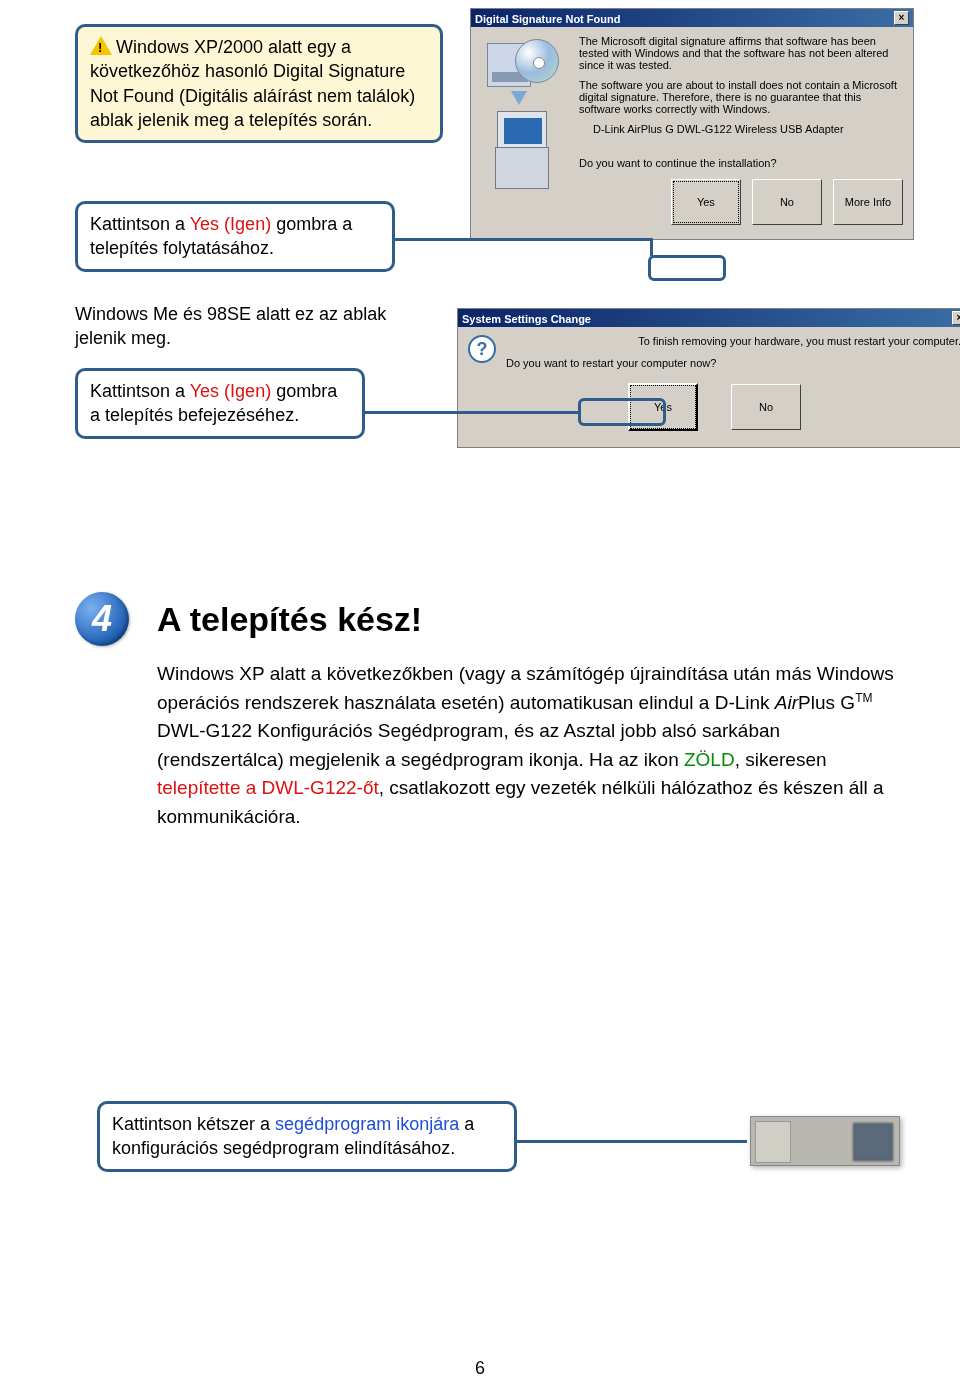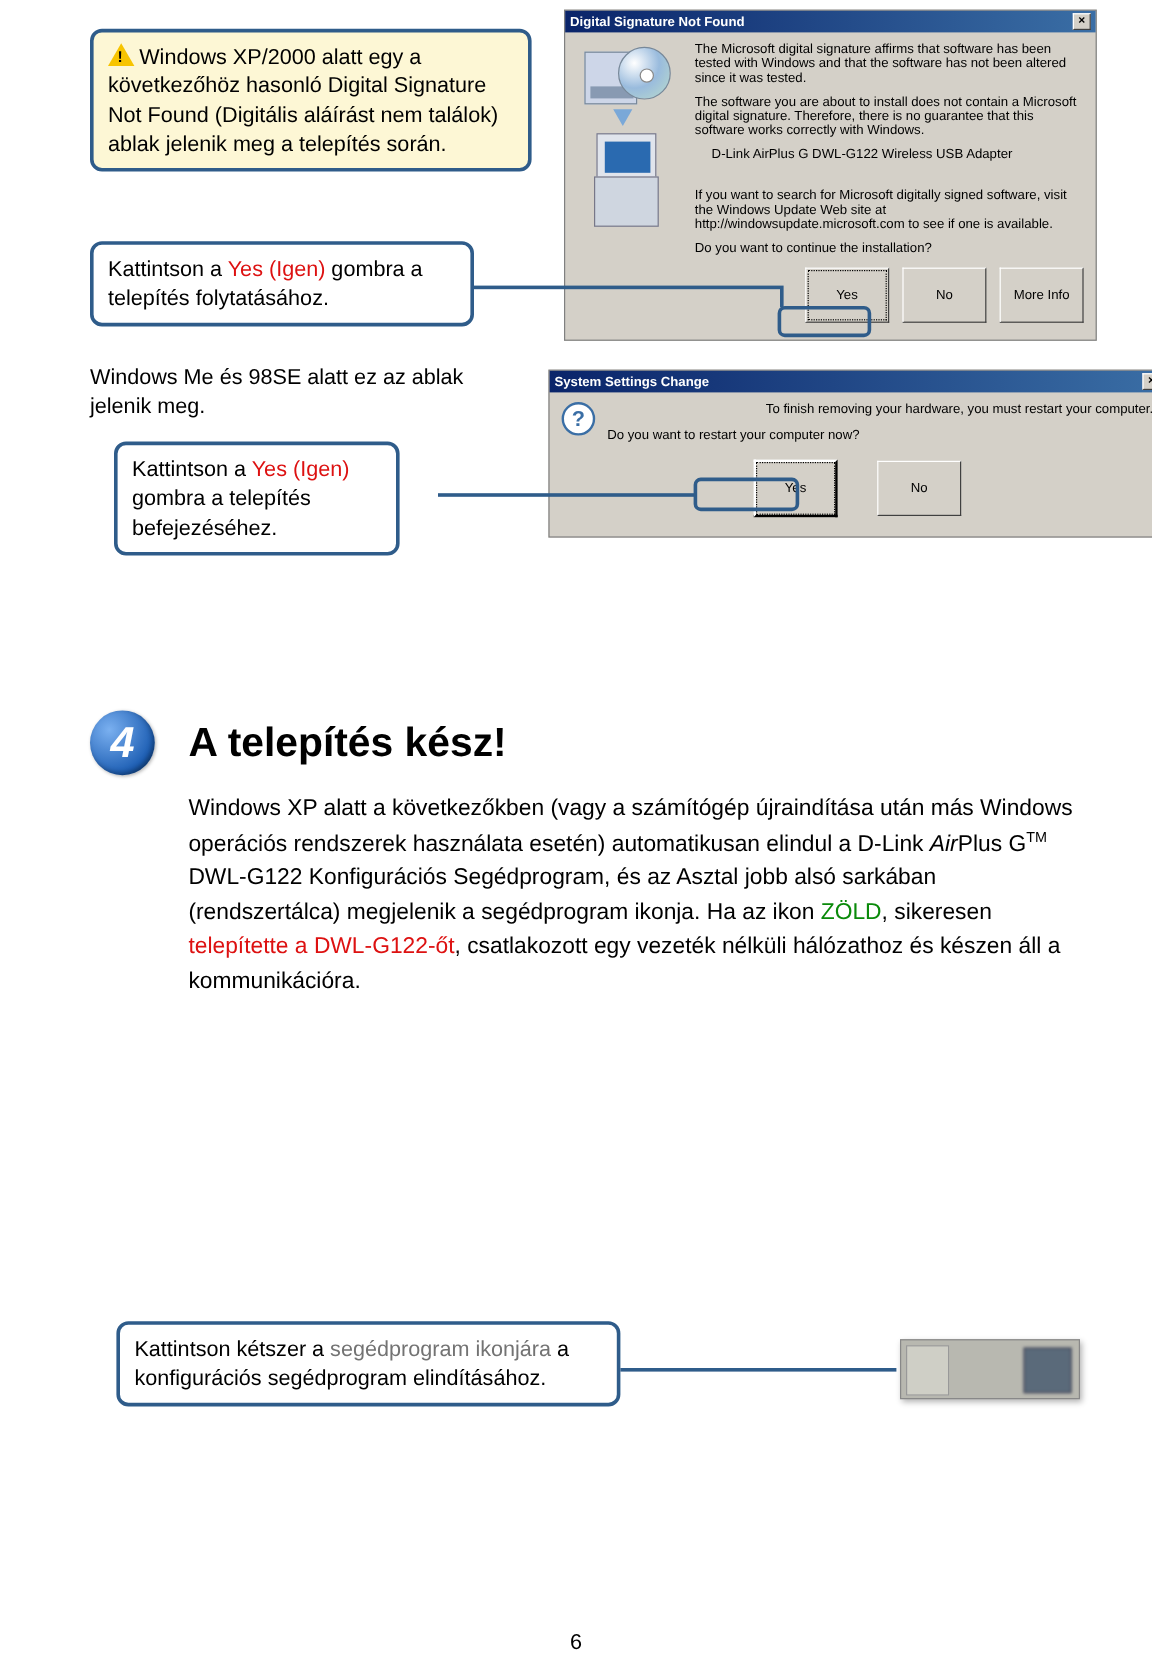--- a/index.html
+++ b/index.html
@@ -157,21 +157,20 @@
           <div class="disc"></div>
           <div class="arrow-down"></div>
           <div class="pc-mon"></div>
           <div class="pc-body"></div>
         </div>
       </div>
       <div style="flex:1;">
         <p style="margin:0 0 8px 0;">The Microsoft digital signature affirms that software has been tested with Windows and that the software has not been altered since it was tested.</p>
         <p style="margin:0 0 8px 0;">The software you are about to install does not contain a Microsoft digital signature. Therefore, there is no guarantee that this software works correctly with Windows.</p>
         <p style="margin:0 0 22px 14px;">D-Link AirPlus G DWL-G122 Wireless USB Adapter</p>
-        <p style="margin:0 0 8px 0;">If you want to search for Microsoft digitally signed software, visit the Windows Update Web site at http://windowsupdate.microsoft.com to see if one is available.</p>
         <p style="margin:0 0 10px 0;">Do you want to continue the installation?</p>
         <div style="text-align:right; padding-bottom:4px;">
           <span class="btn dotted" style="margin-right:8px;"><span>Yes</span></span>
           <span class="btn" style="margin-right:8px;">No</span>
           <span class="btn">More Info</span>
         </div>
       </div>
     </div>
   </div>
 
@@ -197,40 +196,40 @@
           <p style="margin:0 0 10px 0;">Do you want to restart your computer now?</p>
         </div>
       </div>
       <div style="text-align:center; padding:4px 0 6px 0;">
         <span class="btn" style="margin-right:30px; outline:1px dotted #000; outline-offset:-3px; border:2px solid #000; border-top-color:#fff;border-left-color:#fff;">Yes</span>
         <span class="btn">No</span>
       </div>
     </div>
   </div>
 
-  <div class="callout" style="left:75px; top:368px; width:238px;margin-left:20px;">
+  <div class="callout" style="left:75px; top:368px; width:290px;">
     <span>Kattintson a </span><span style="color:#d11;">Yes (Igen)</span><span> gombra a telepítés befejezéséhez.</span>
   </div>
   <div class="connector" style="left:365px; top:411px; width:215px;"></div>
   <div class="highlight-blue" style="left:578px; top:398px; width:88px; height:28px;"></div>
 
   <div class="section4">
     <div class="section4-head">
       <div class="step-num">
           <span>4</span>
         </div>
       <div class="section4-title">A telepítés kész!</div>
     </div>
     <div class="section4-body">
       <span>Windows XP alatt a következőkben (vagy a számítógép újraindítása után más Windows operációs rendszerek használata esetén) automatikusan elindul a D-Link </span><span style="font-style:italic;">Air</span><span>Plus G</span><span class="sup">TM</span><span> DWL-G122 Konfigurációs Segédprogram, és az Asztal jobb alsó sarkában (rendszertálca) megjelenik a segédprogram ikonja. Ha az ikon </span><span class="green">ZÖLD</span><span>, sikeresen </span><span class="red">telepítette a DWL-G122-őt</span><span>, csatlakozott egy vezeték nélküli hálózathoz és készen áll a kommunikációra.</span>
     </div>
   </div>
 
   <div class="callout" style="left:97px; top:1101px; width:420px;">
-    <span>Kattintson kétszer a </span><span style="color:#737373;">segédprogram ikonjára</span><span> a konfigurációs segédprogram elindításához.</span>
+    <span>Kattintson kétszer a </span><span style="color:#1d4ed8;">segédprogram ikonjára</span><span> a konfigurációs segédprogram elindításához.</span>
   </div>
   <div class="connector" style="left:517px; top:1140px; width:230px;"></div>
 
   <div class="tray">
     <div class="slot"></div>
     <div class="iconblur"></div>
   </div>
 
   <div class="page-num">6</div>
 </div>

